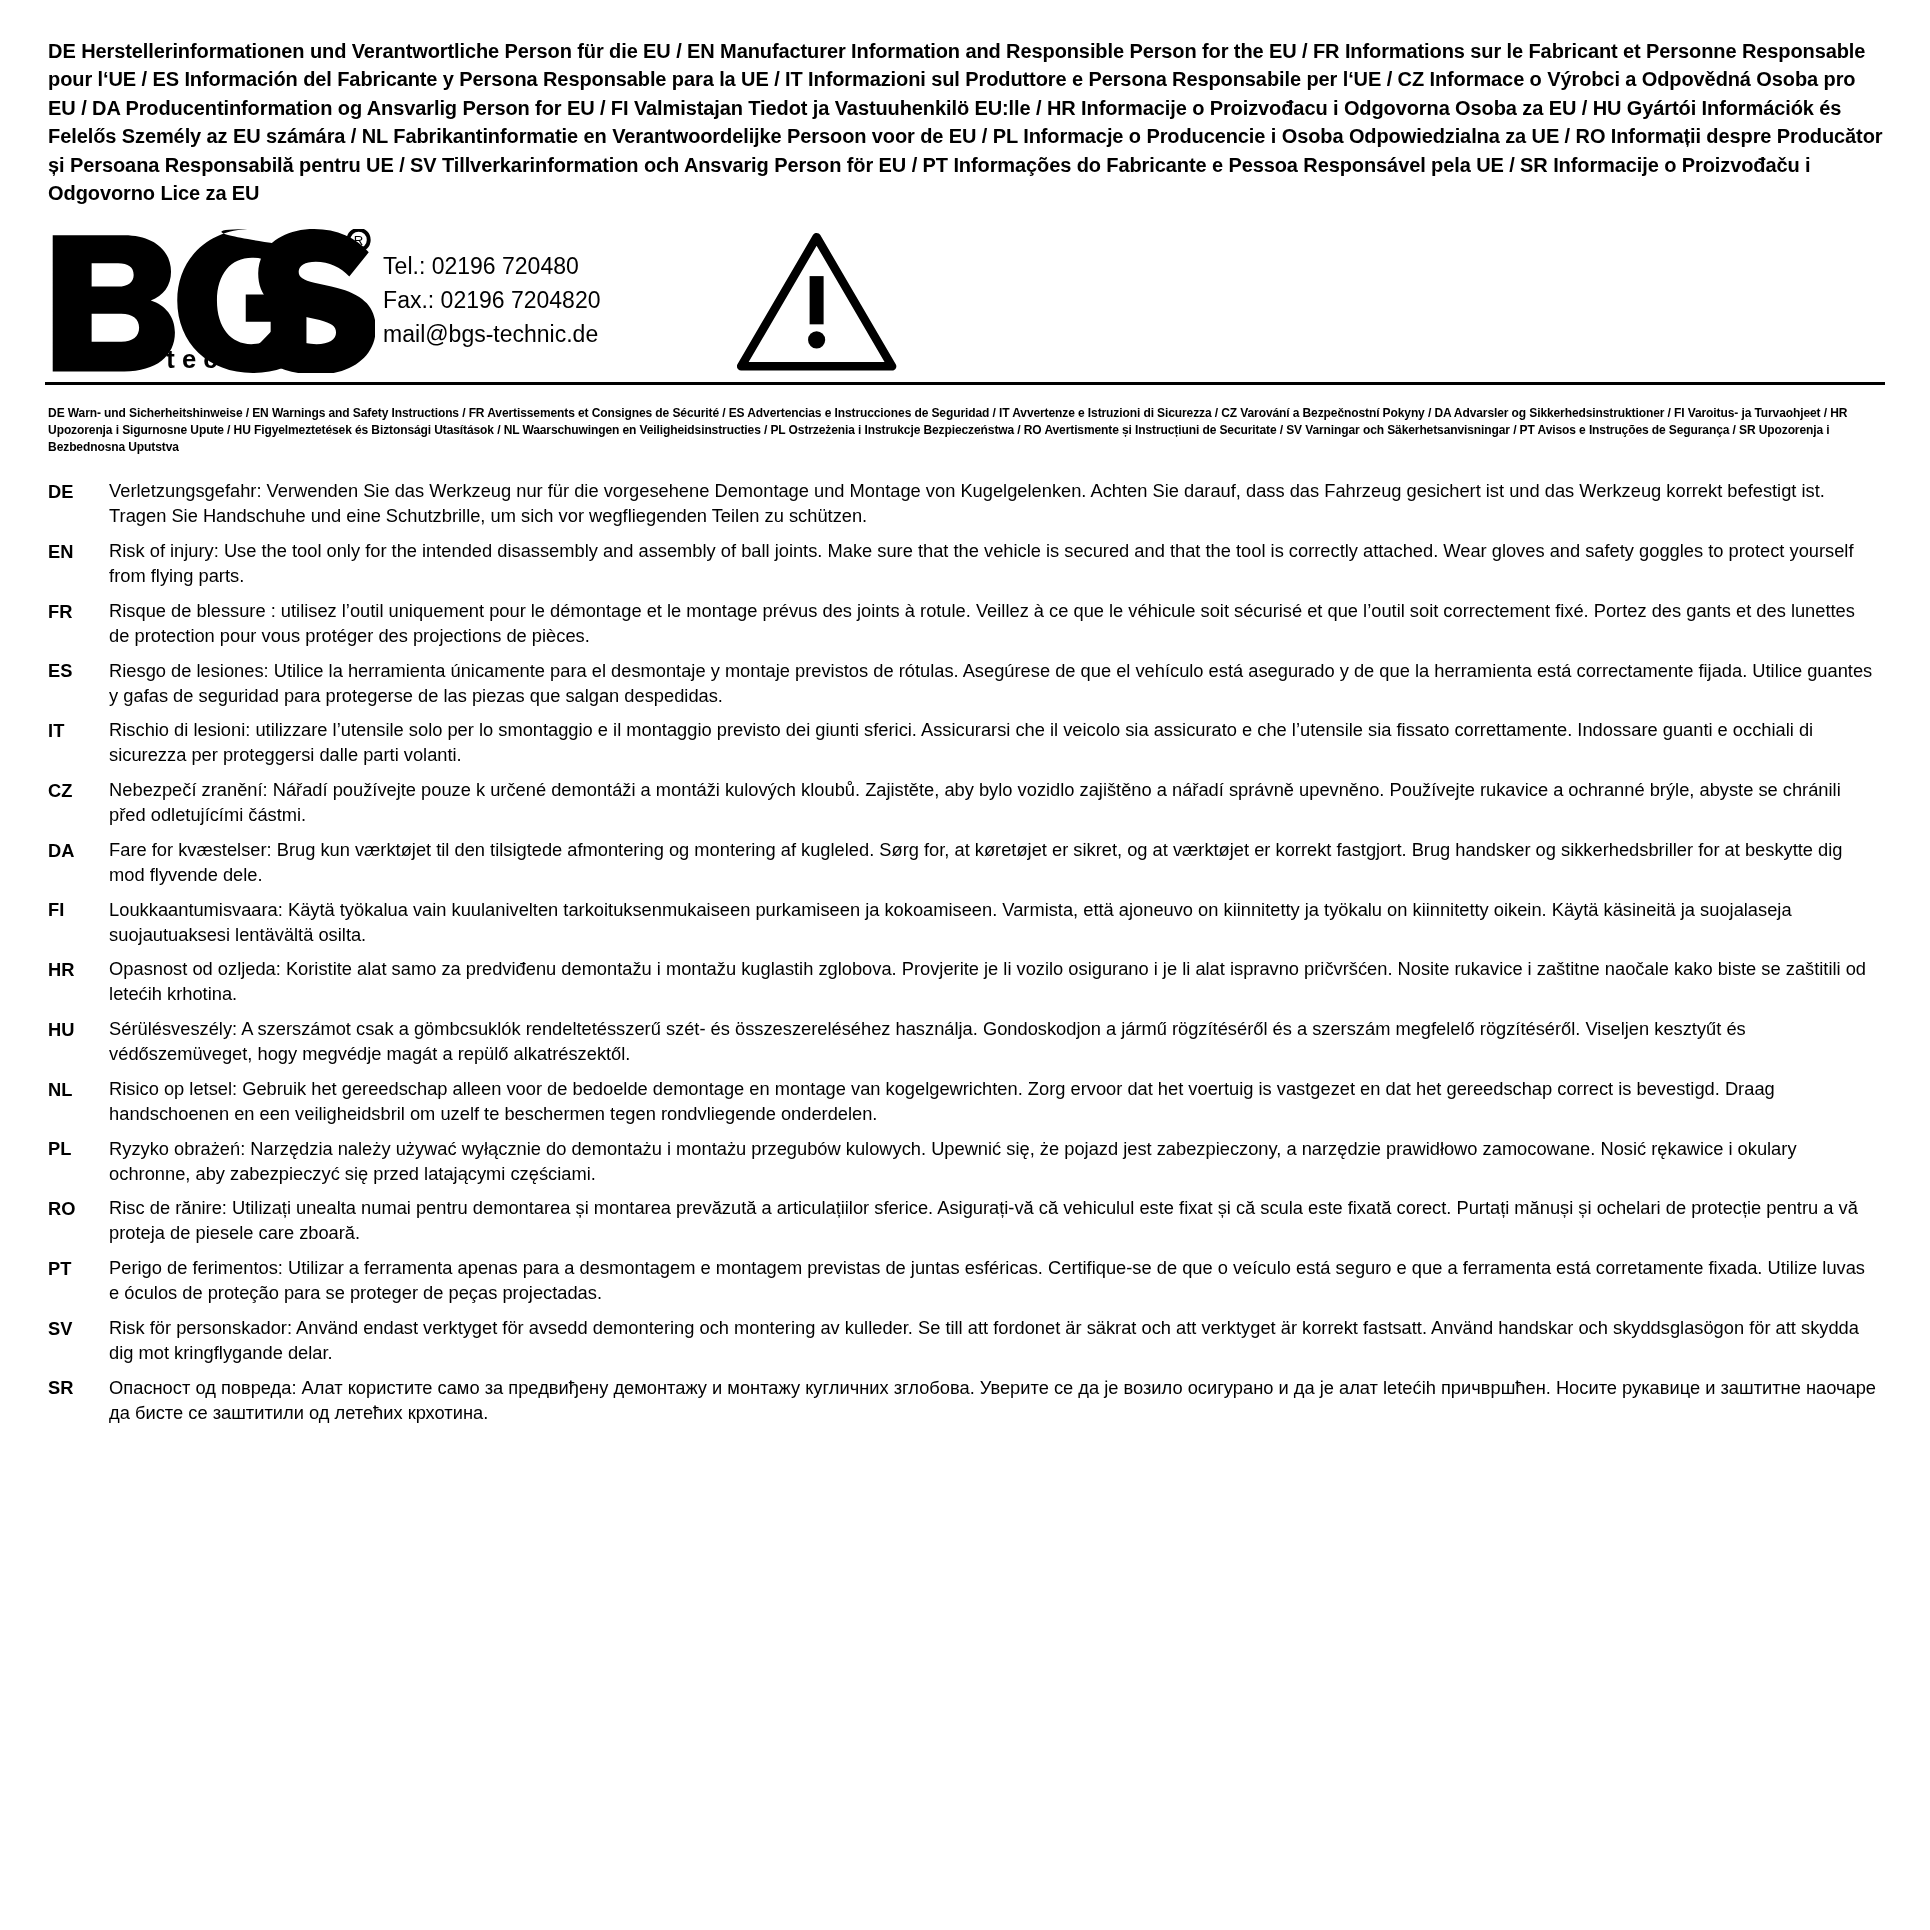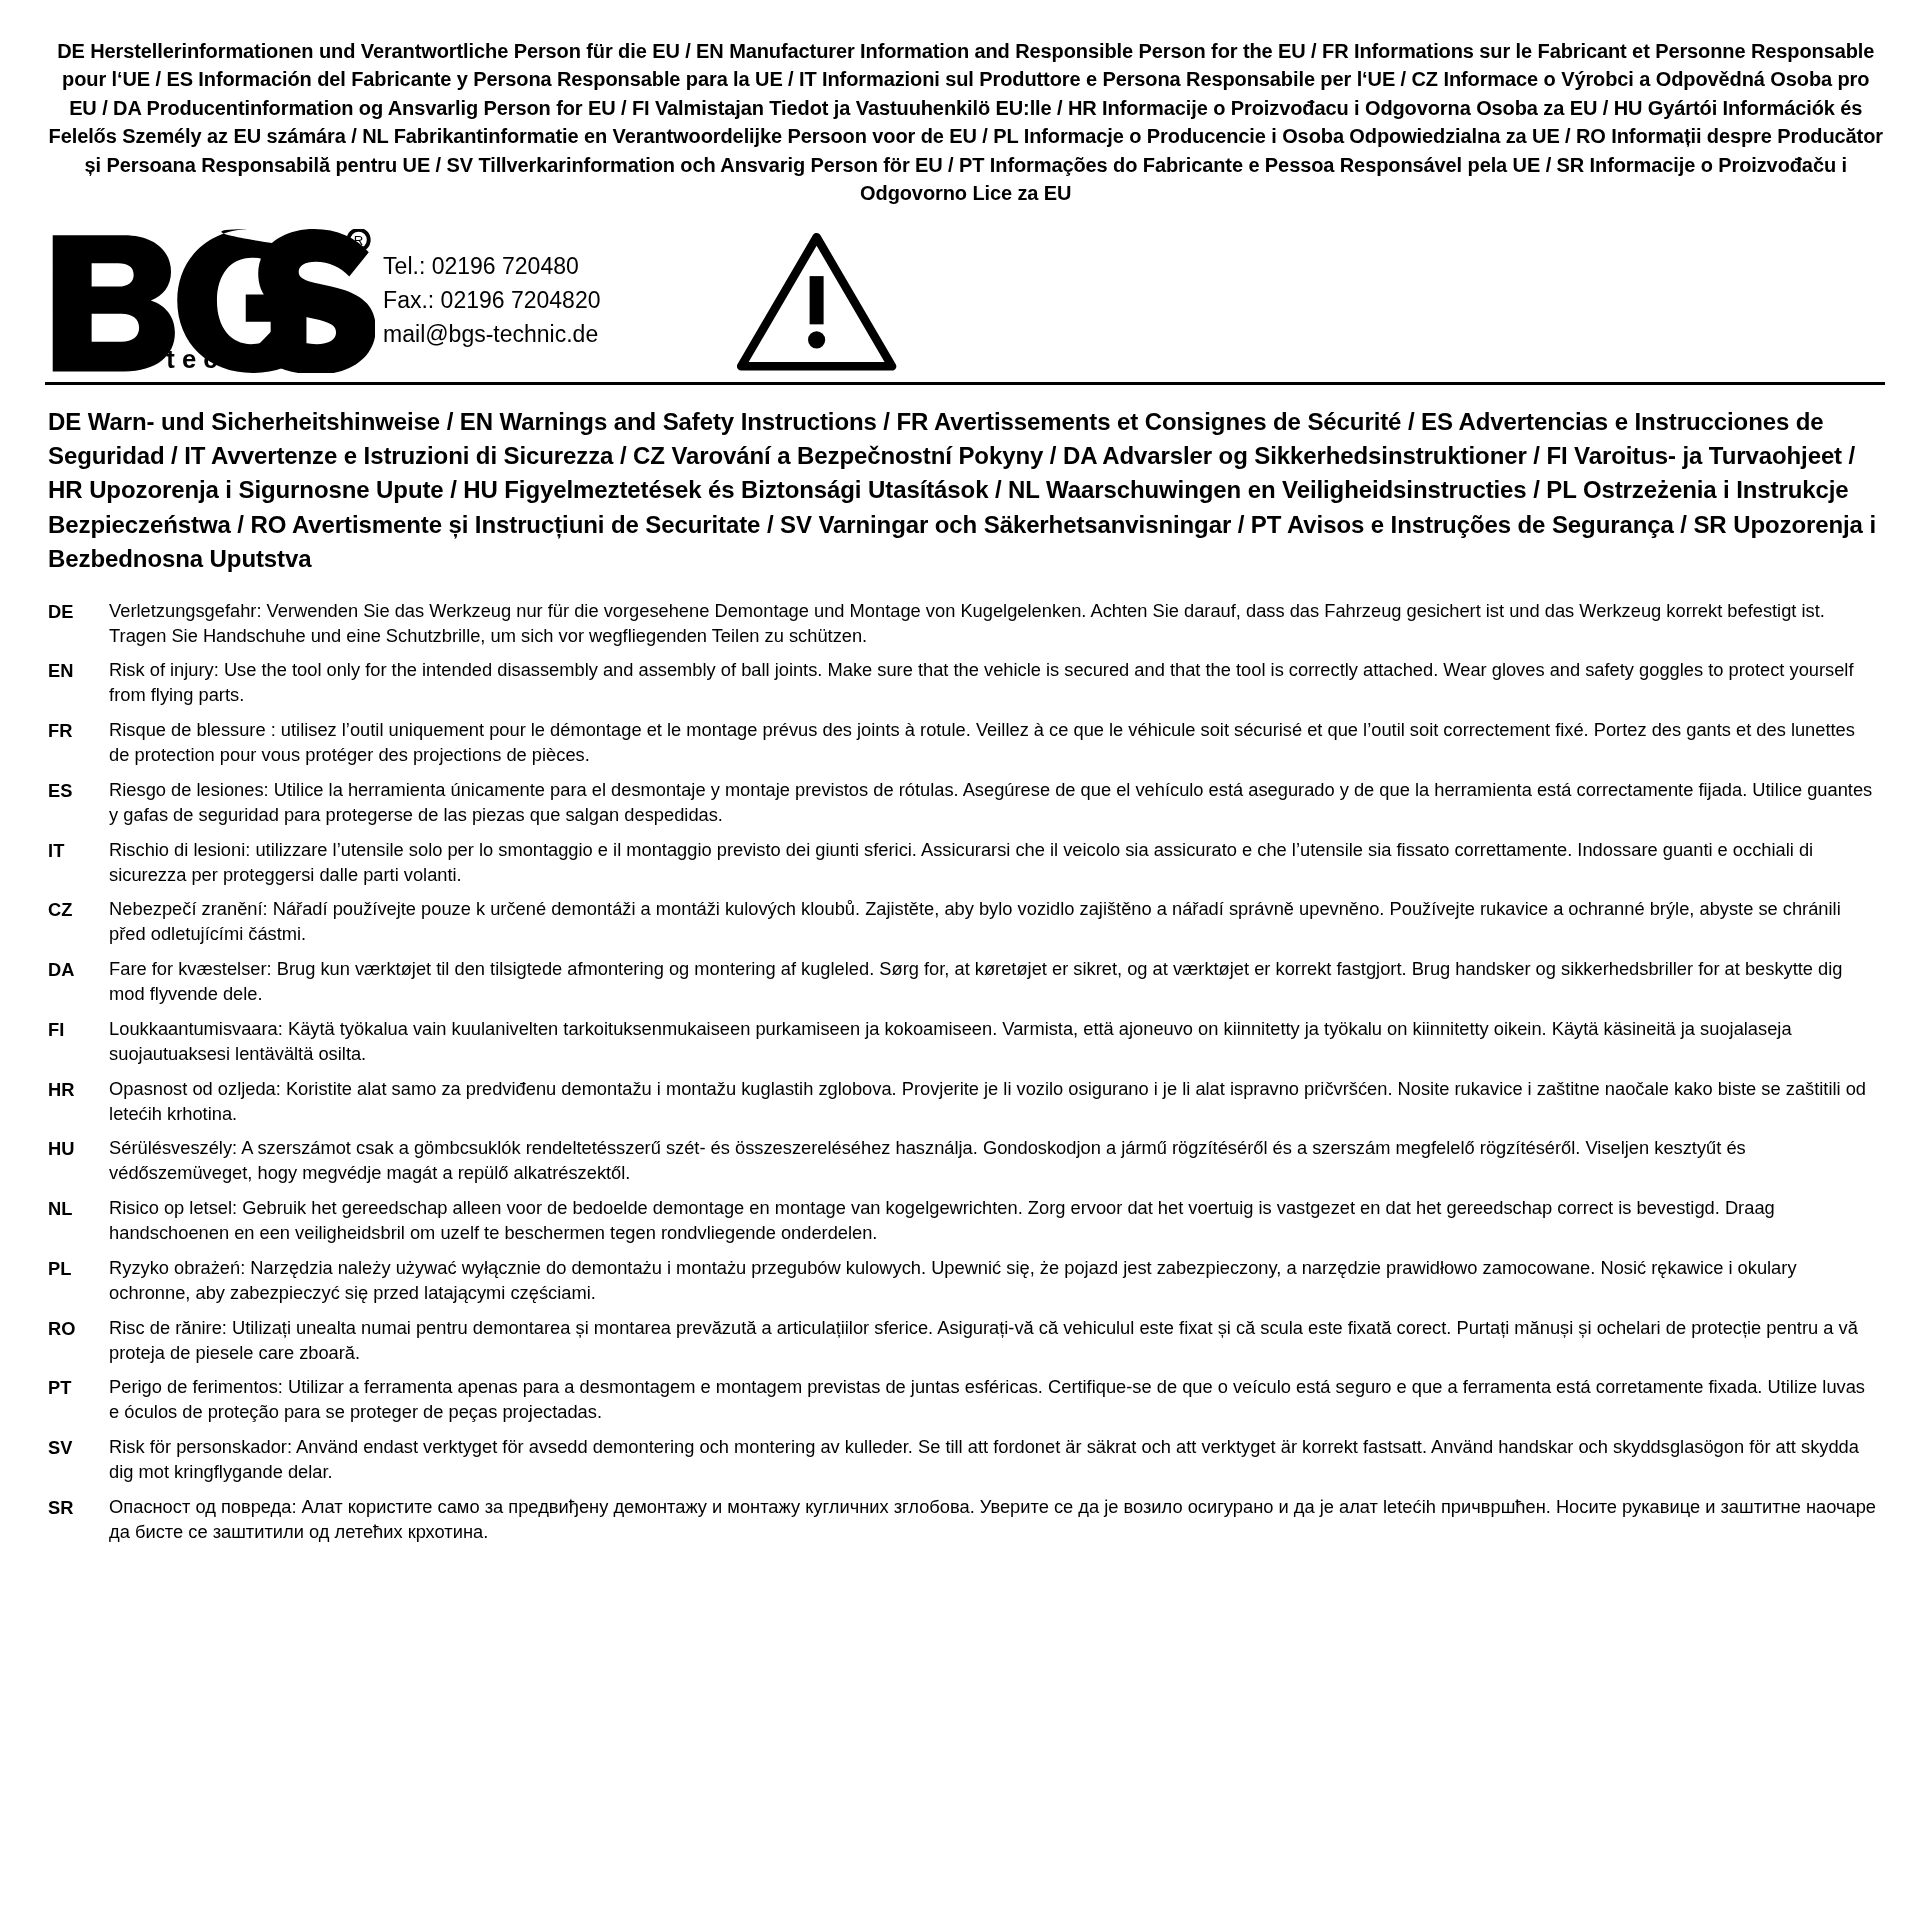--- a/index.html
+++ b/index.html
@@ -21,21 +21,21 @@
     padding: 37px 45px 0 45px;
     position: relative;
   }
 
   
   .top-heading {
     font-size: 20px;
     font-weight: bold;
     line-height: 1.42;
     letter-spacing: -0.1px;
-    text-align: center;
+    text-align: left;
     margin: 0 0 17px 0;
     padding-left: 3.1px;
     padding-right: 1.6px;
   }
 
   
   .company-band {
     display: flex;
     align-items: center;
     padding: 4.7px 0 9.3px 0;
@@ -71,21 +71,21 @@
   .warn-tri {
     flex: 0 0 179px;
     display: flex;
     justify-content: flex-end;
     align-items: center;
     padding-right: 4.7px;
   }
 
   
   .safety-heading {
-    font-size: 24px;
+    font-size: 12px;
     font-weight: bold;
     line-height: 1.42;
     letter-spacing: -0.1px;
     margin: 20px 0 23px 0;
     padding-left: 3.1px;
     padding-right: 4.7px;
   }
 
   
   .lang-list { padding-left: 3.1px; padding-right: 7.8px; }

